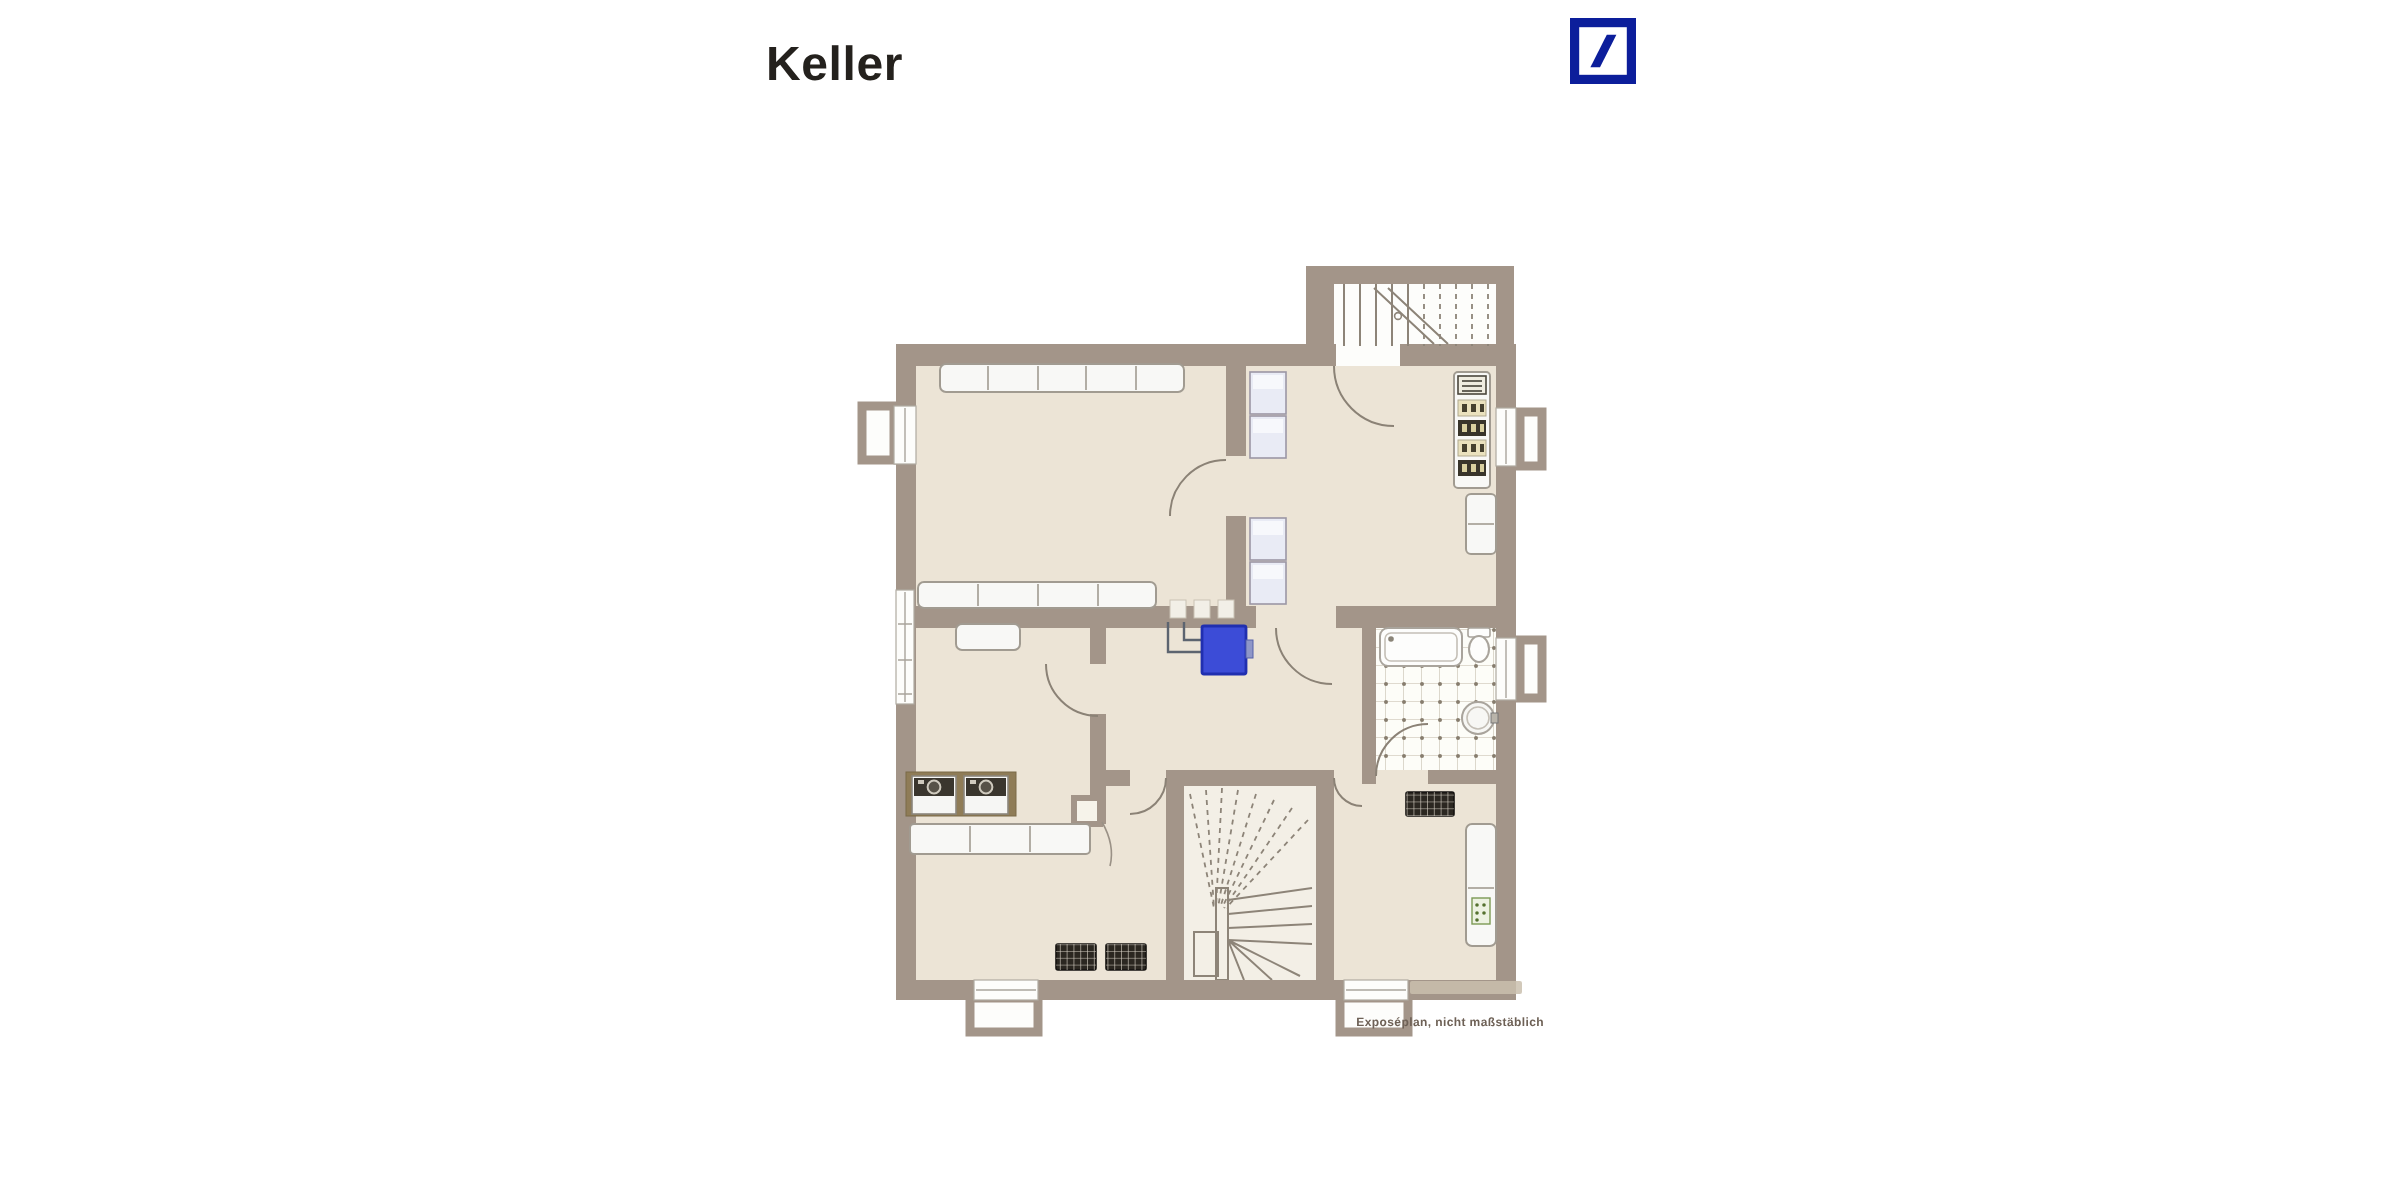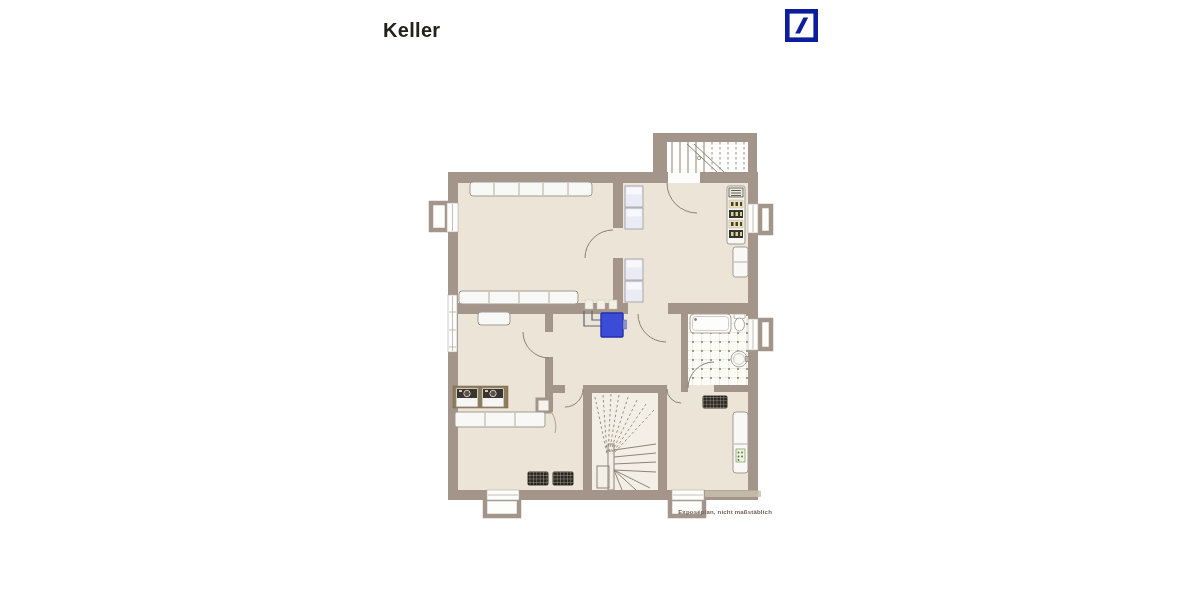--- a/index.html
+++ b/index.html
@@ -3,21 +3,21 @@
 <meta charset="utf-8">
 <style>
   html,body{margin:0;padding:0;}
   .page{
     position:relative;width:1200px;height:600px;overflow:hidden;
     background:var(--bg,#ffffff);
     font-family:"Liberation Sans", sans-serif;
   }
   .title{
     position:absolute;left:383px;top:19px;
-    font-size:20px;font-weight:700;letter-spacing:.3px;
+    font-size:24px;font-weight:700;letter-spacing:.3px;
     color:var(--title,#24211d);
   }
   .logo{position:absolute;left:785px;top:9px;width:33px;height:33px;}
   .caption{
     position:absolute;left:600px;top:509px;width:172px;text-align:right;
     font-size:6px;font-weight:700;letter-spacing:.2px;
     color:var(--caption,#6e6156);
   }
   svg.plan{position:absolute;left:0;top:0;}
   .wall{fill:var(--wall,#a39589);}

